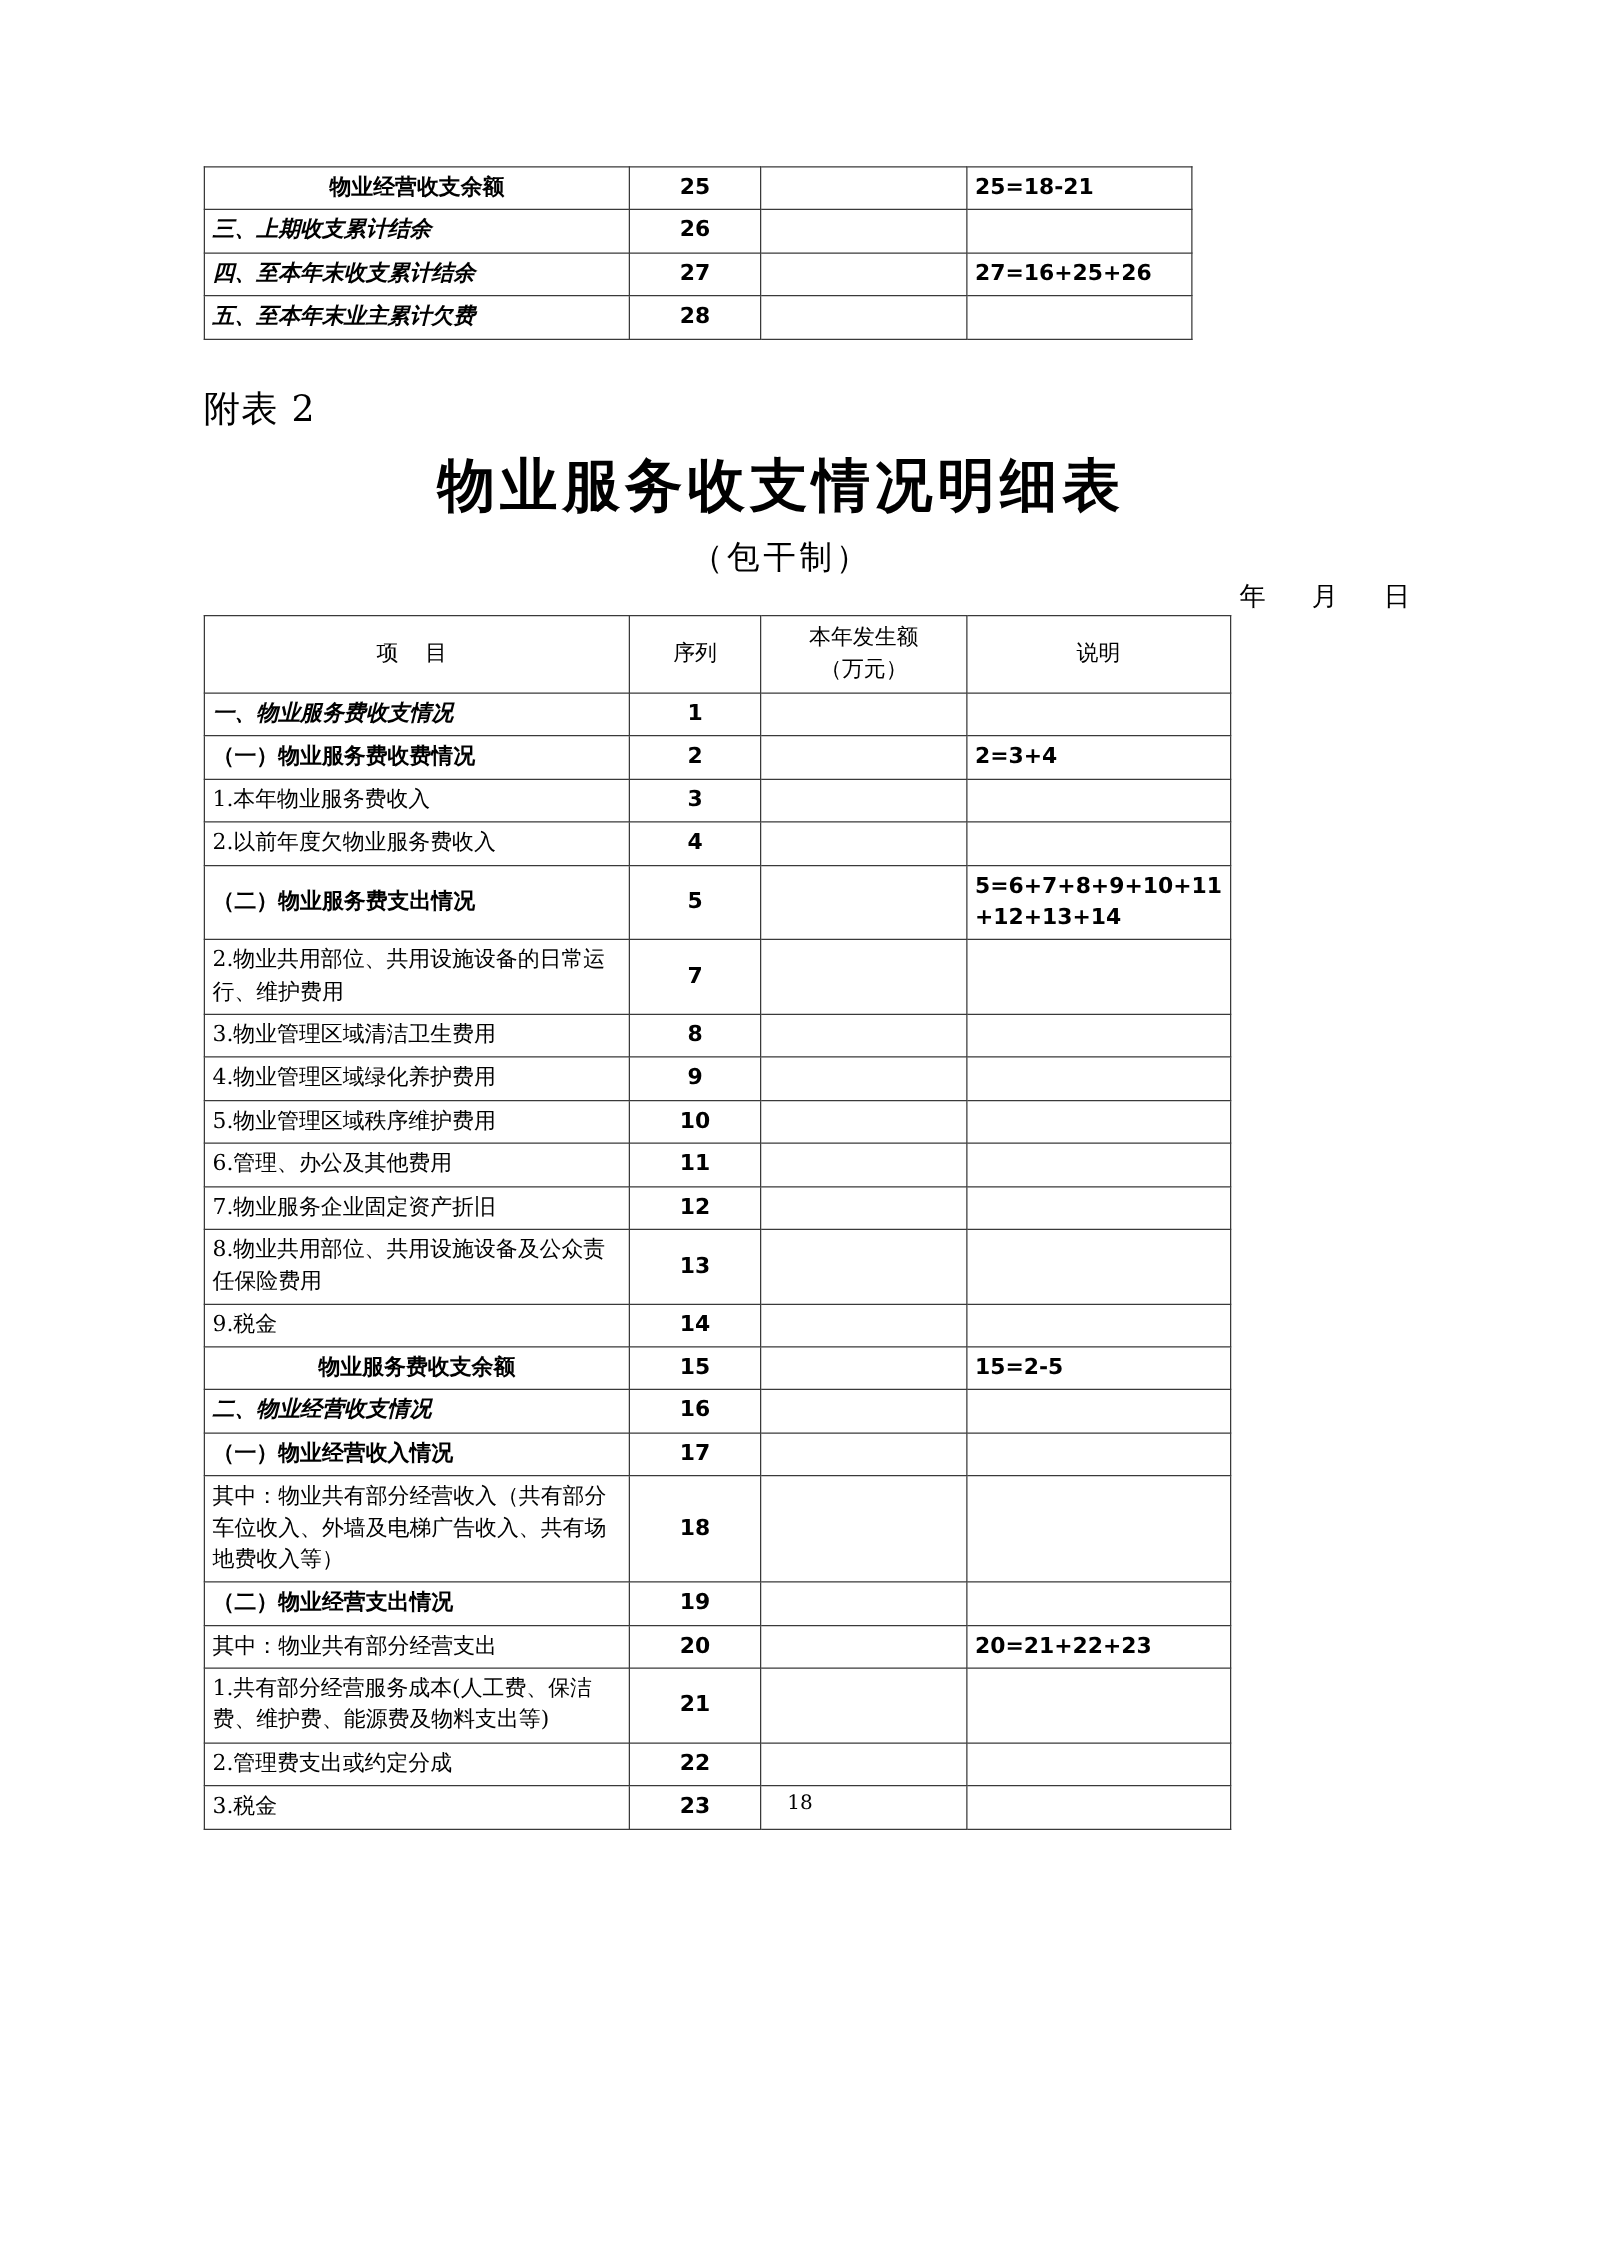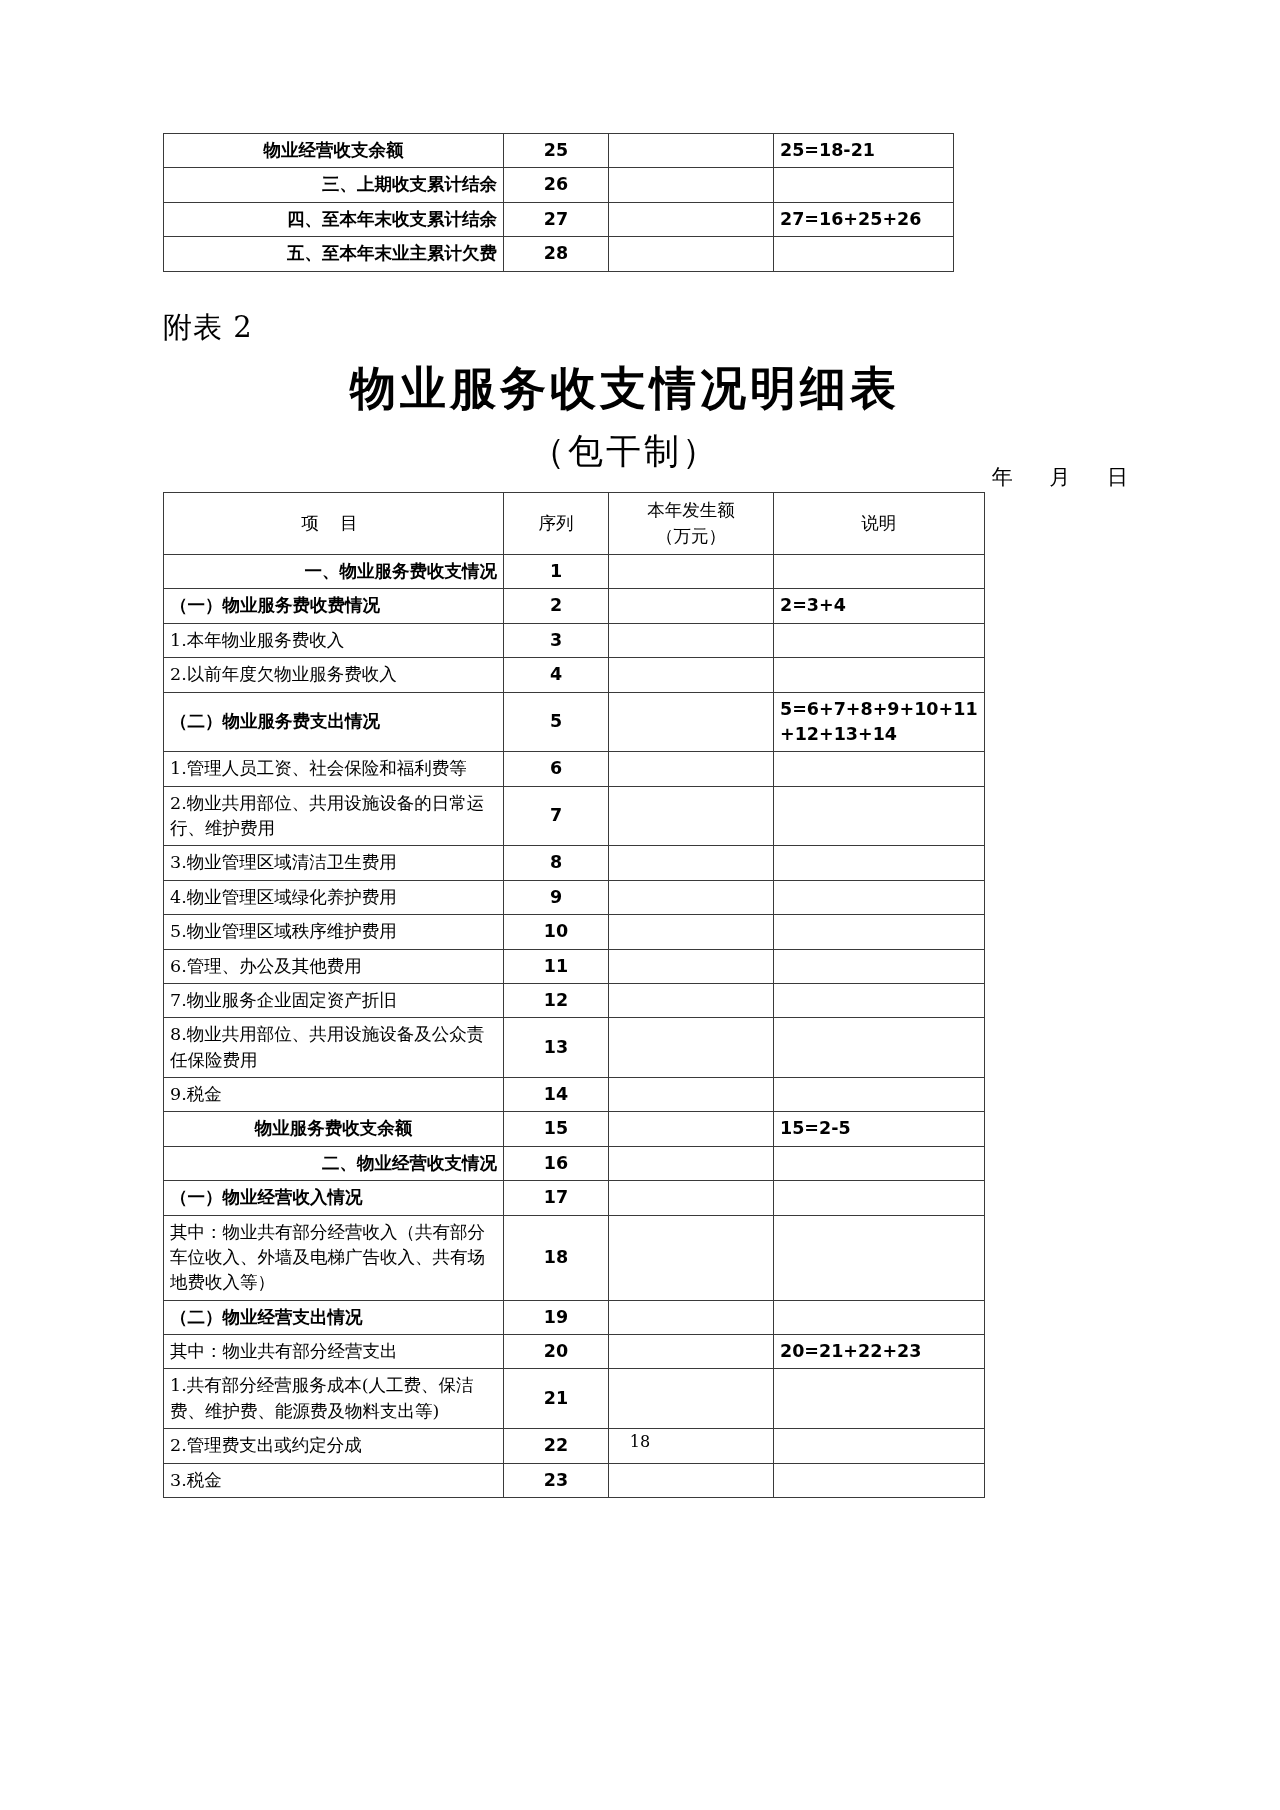--- a/index.html
+++ b/index.html
@@ -54,21 +54,21 @@
     font-weight: bold;
     font-size: 15.5px;
     line-height: 1.55;
     text-align: left;
     padding-left: 8px;
   }
   .cell-amt { }
   .item-plain   { text-align: left; }
   .item-indent  { text-align: left; padding-left: 16px; font-weight: bold; }
   .item-center  { text-align: center; font-weight: bold; }
-  .item-bold    { text-align: right; font-weight: bold; }
+  .item-bold    { text-align: left; font-weight: bold; font-style: italic; }
 
   
   .top-table-wrap {
     position: absolute;
     left: 163px;
     top: 133px;
   }
 
   
   .attach-label {
@@ -90,21 +90,21 @@
     font-weight: bold;
     font-family: Liberation Serif, serif;
     letter-spacing: 4px;
     padding-right: 30px;
   }
   .sub-title {
     position: absolute;
     left: 0; right: 0;
     top: 428px;
     text-align: center;
-    font-size: 35px;
+    font-size: 26px;
     font-family: "DejaVu Serif", "Liberation Serif", serif;
     letter-spacing: 3px;
     padding-right: 30px;
   }
 
   
   .date-line {
     position: absolute;
     top: 463px;
     right: 150px;
@@ -232,26 +232,20 @@
             <td class="cell-amt"></td>
             <td class="cell-note"></td>
           </tr>
           <tr>
             <td class="item-indent">（二）物业服务费支出情况</td>
             <td class="cell-seq">5</td>
             <td class="cell-amt"></td>
             <td class="cell-note">5=6+7+8+9+10+11<br>+12+13+14</td>
           </tr>
           <tr>
-            <td class="item-plain">1.管理人员工资、社会保险和福利费等</td>
-            <td class="cell-seq">6</td>
-            <td class="cell-amt"></td>
-            <td class="cell-note"></td>
-          </tr>
-          <tr>
             <td class="item-plain">2.物业共用部位、共用设施设备的日常运行、维护费用</td>
             <td class="cell-seq">7</td>
             <td class="cell-amt"></td>
             <td class="cell-note"></td>
           </tr>
           <tr>
             <td class="item-plain">3.物业管理区域清洁卫生费用</td>
             <td class="cell-seq">8</td>
             <td class="cell-amt"></td>
             <td class="cell-note"></td>

